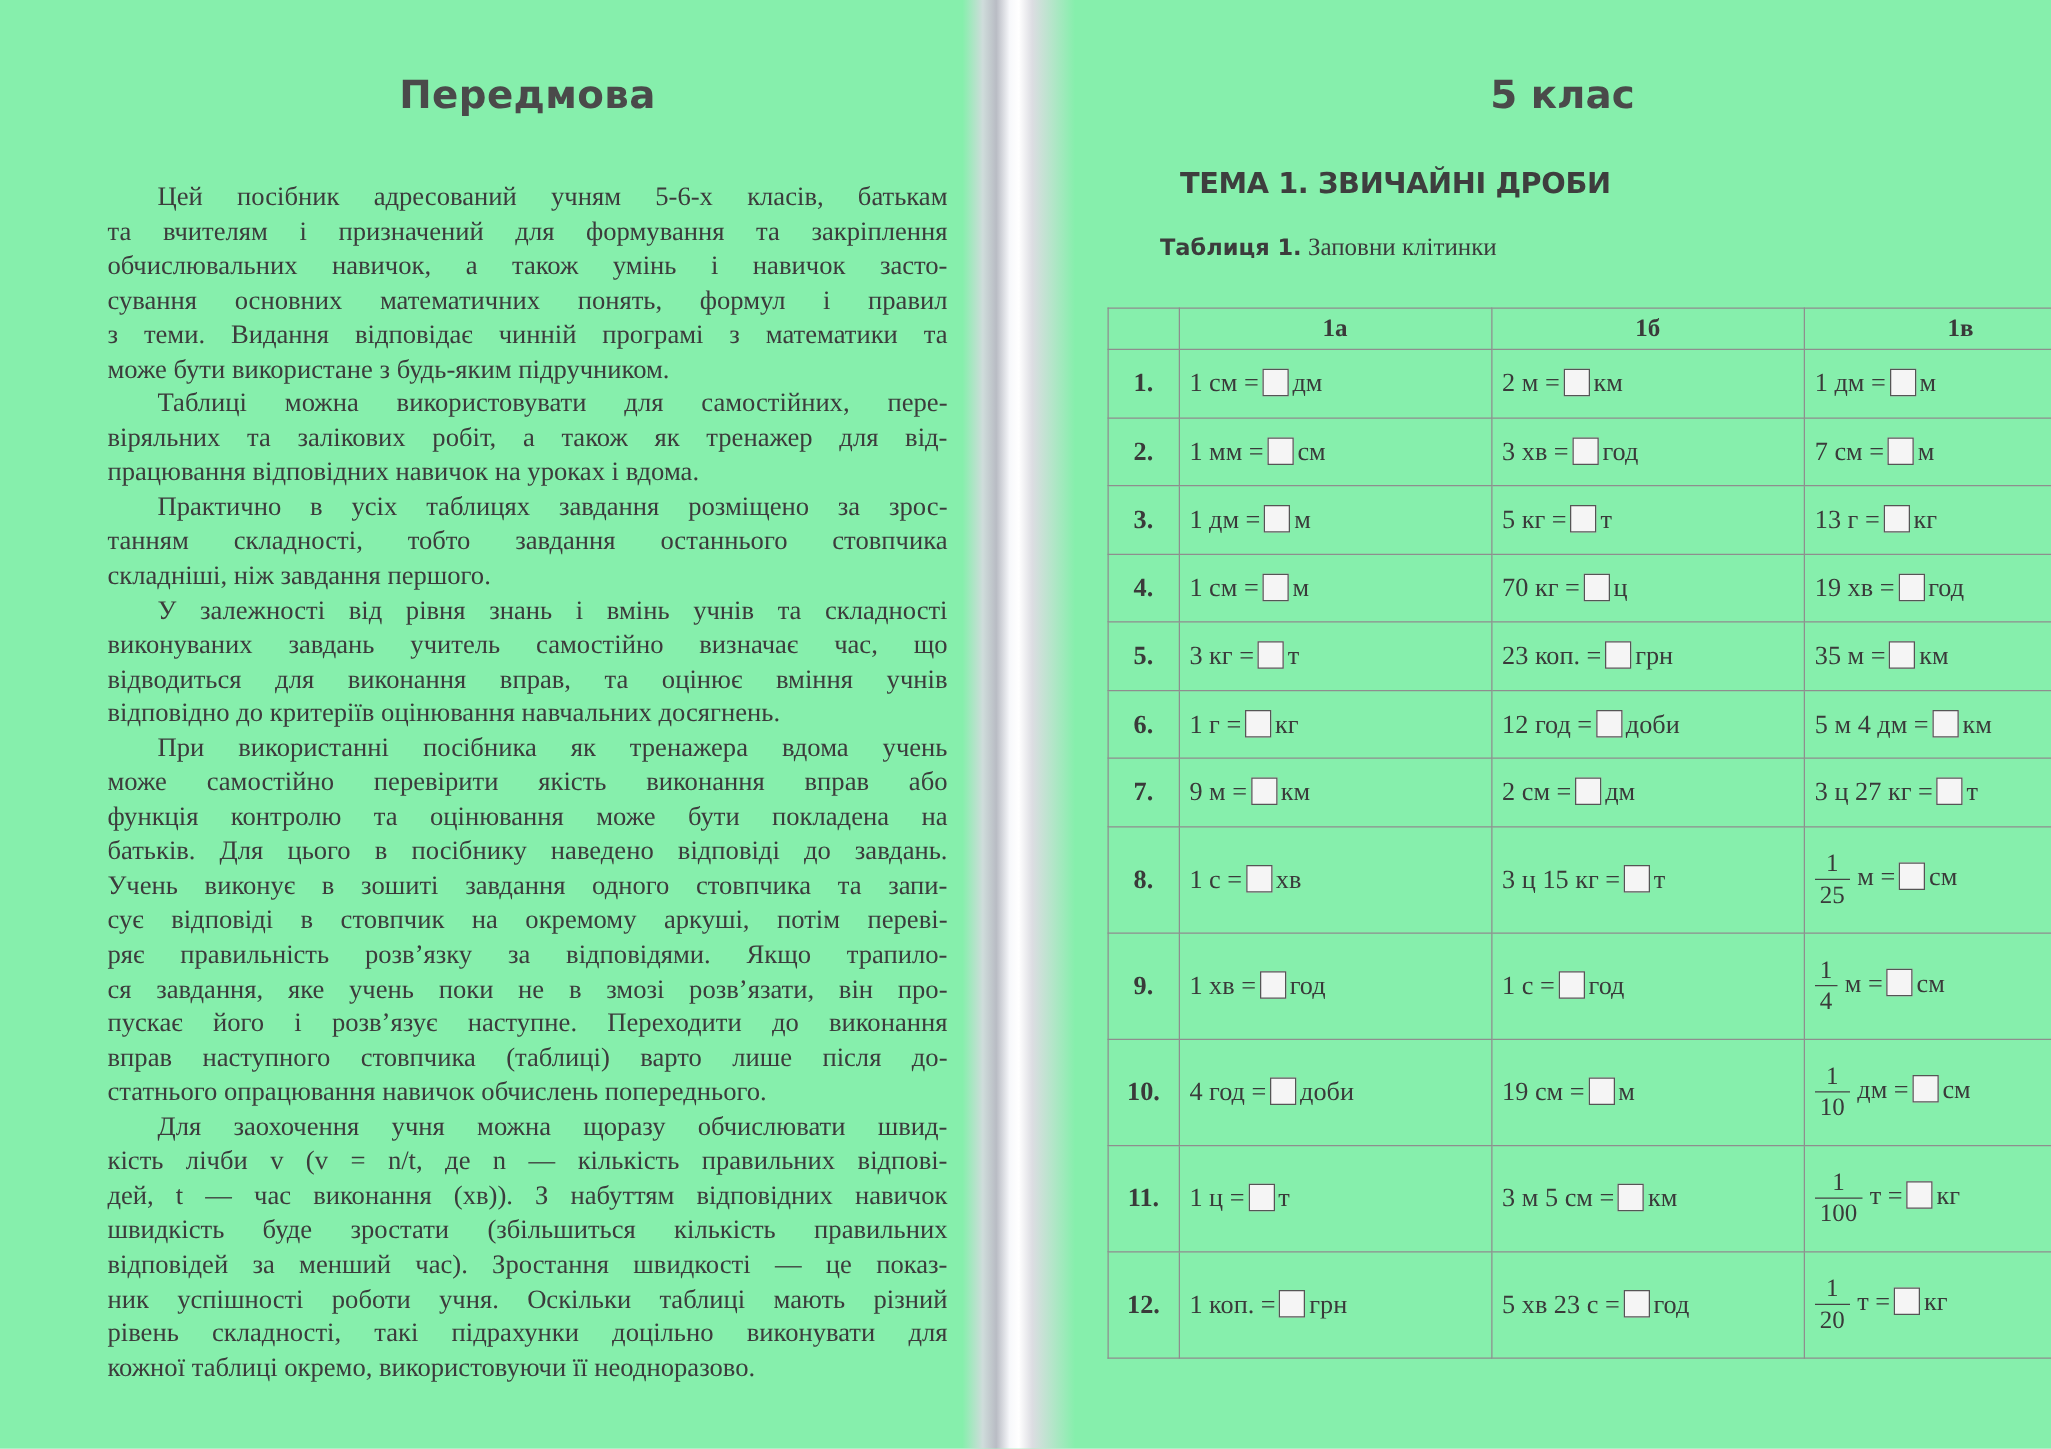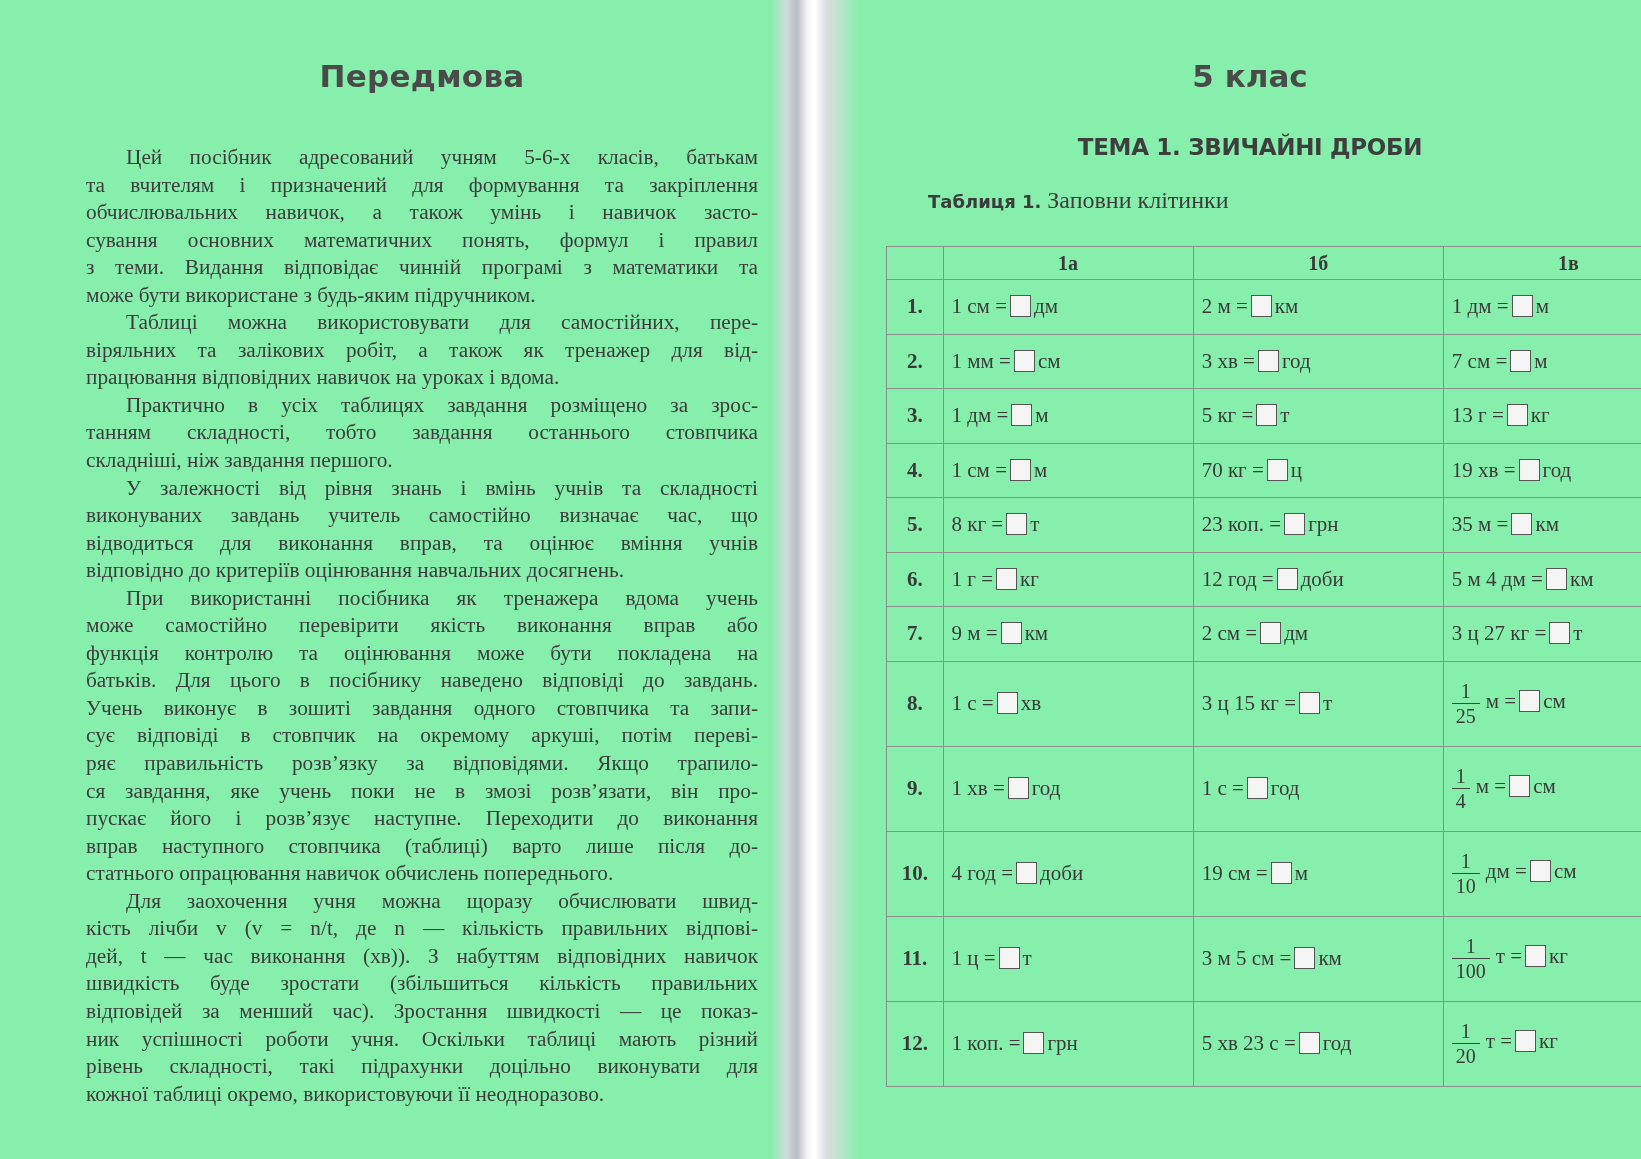--- a/index.html
+++ b/index.html
@@ -29,26 +29,26 @@
 
   
   .right-page { position: absolute; left: 884px; top: 55px; width: 672px; }
   .grade-title {
     font-family: "DejaVu Sans", "Liberation Sans", sans-serif; font-weight: bold;
     font-size: 31px; color: #4a4a4a; text-align: center; height: 42px; line-height: 42px;
     padding-left: 60px;
   }
   .topic-title {
     font-family: "DejaVu Sans", "Liberation Sans", sans-serif; font-weight: bold;
-    font-size: 23px; color: #3e3e3e; text-align: center; margin-top: 37px; letter-spacing: -0.3px;
+    font-size: 23px; color: #3e3e3e; text-align: left; margin-top: 37px; letter-spacing: -0.3px;
     padding-left: 60px;
   }
   .table-caption { margin-top: 27px; margin-left: 44px; font-size: 19px; color: #3c3c3c; }
   .table-caption .cap-bold { font-family: "DejaVu Sans", "Liberation Sans", sans-serif; font-weight: bold; font-size: 18px; }
-  .table-caption .cap-text { font-family: "Liberation Serif", "DejaVu Serif", serif; font-size: 24px; text-align: right; }
+  .table-caption .cap-text { font-family: "Liberation Serif", "DejaVu Serif", serif; font-size: 20px; text-align: right; }
 
   table.exercises {
     position: absolute; left: 886px; top: 246px;
     border-collapse: collapse; width: 808px;
     font-family: "Liberation Serif", "DejaVu Serif", serif; color: #3a3a3a;
   }
   table.exercises td, table.exercises th { border: 1.4px solid #8e8e8e; }
   table.exercises th { height: 33px; font-weight: bold; font-size: 20px; text-align: center; }
   th.num-h { width: 47px; }
   th.col-h { width: 208px; }
@@ -146,21 +146,21 @@
           <td class="cell"><span>13 г =</span><span class="box"></span><span>кг</span></td>
         </tr>
         <tr class="r-s">
           <td class="num">4.</td>
           <td class="cell"><span>1 см =</span><span class="box"></span><span>м</span></td>
           <td class="cell"><span>70 кг =</span><span class="box"></span><span>ц</span></td>
           <td class="cell"><span>19 хв =</span><span class="box"></span><span>год</span></td>
         </tr>
         <tr class="r-s">
           <td class="num">5.</td>
-          <td class="cell"><span>8 кг =</span><span class="box"></span><span>т</span></td>
+          <td class="cell"><span>3 кг =</span><span class="box"></span><span>т</span></td>
           <td class="cell"><span>23 коп. =</span><span class="box"></span><span>грн</span></td>
           <td class="cell"><span>35 м =</span><span class="box"></span><span>км</span></td>
         </tr>
         <tr class="r-s">
           <td class="num">6.</td>
           <td class="cell"><span>1 г =</span><span class="box"></span><span>кг</span></td>
           <td class="cell"><span>12 год =</span><span class="box"></span><span>доби</span></td>
           <td class="cell"><span>5 м 4 дм =</span><span class="box"></span><span>км</span></td>
         </tr>
         <tr class="r-s">

